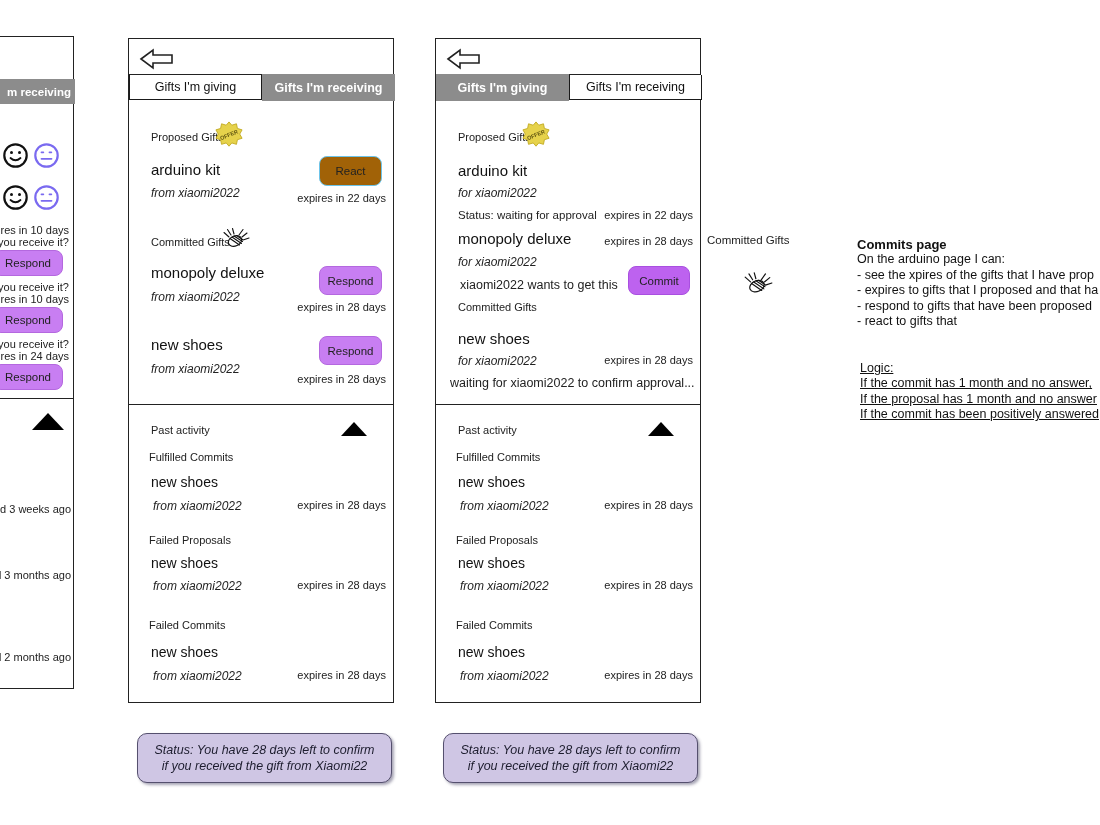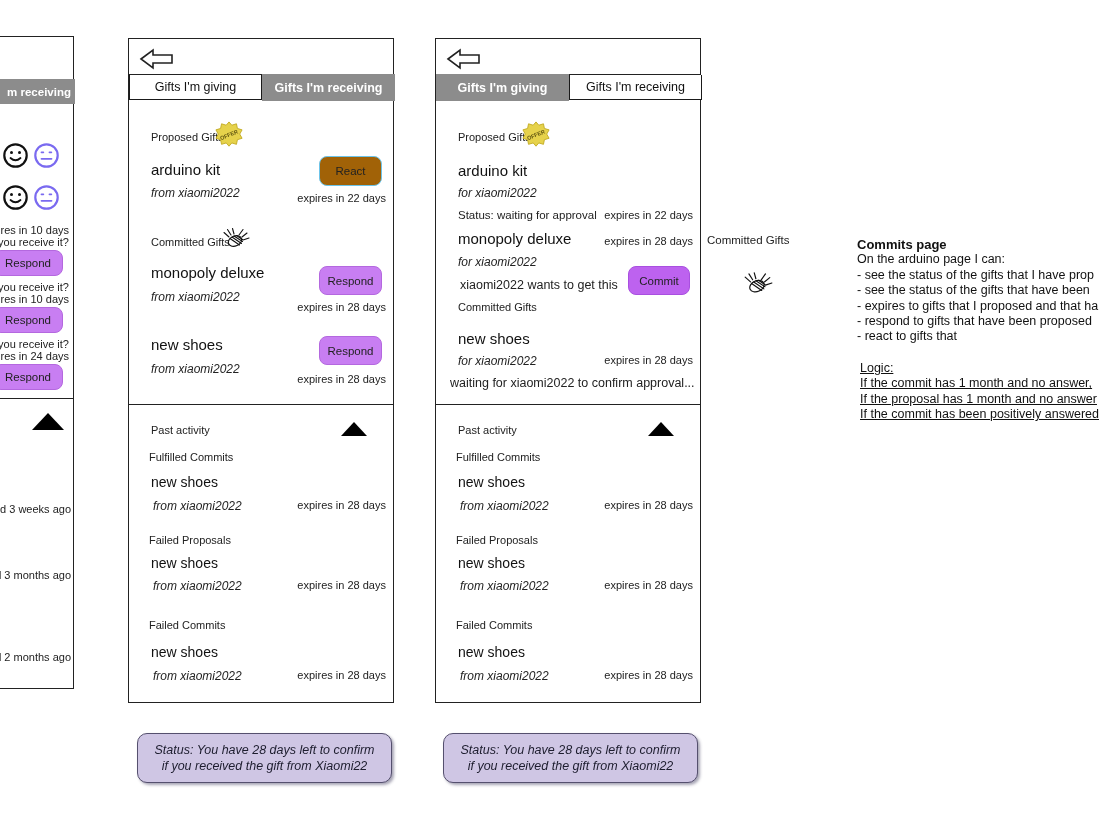--- a/index.html
+++ b/index.html
@@ -225,22 +225,21 @@
       <ellipse cx="14" cy="17" rx="7" ry="5" transform="rotate(-24 14 17)"></ellipse>
       <path d="M9,14.5 L18.5,21 M11,13 L20.5,19.5 M13,12 L21.5,17.5 M15.5,11.5 L21.5,15.5"></path>
       <path d="M8,13 L3,8.5 M10,11 L6.5,5.5 M13,10 L11.5,4.5 M18,11 L22,5.5 M21,13 L26,9 M22,16 L28,14"></path>
     </g>
   </svg>
 </div>
 
 <div class="abs anno" style="left:857px;top:237px;">
   <div class="bold">Commits page</div>
   <div>On the arduino page I can:</div>
-  <div>- see the status of the gifts that I have prop</div>
-  <div>- see the status of the gifts that have been</div>
+  <div>- see the xpires of the gifts that I have prop</div>
   <div>- expires to gifts that I proposed and that ha</div>
   <div>- respond to  gifts that have been proposed</div>
   <div>- react to gifts that</div>
 </div>
 
 <div class="abs anno" style="left:860px;top:361px;text-decoration:underline;">
   <div>Logic:</div>
   <div>If the commit has 1 month and no answer,</div>
   <div>If the proposal has 1 month and no answer</div>
   <div>If the commit has been positively answered</div>

